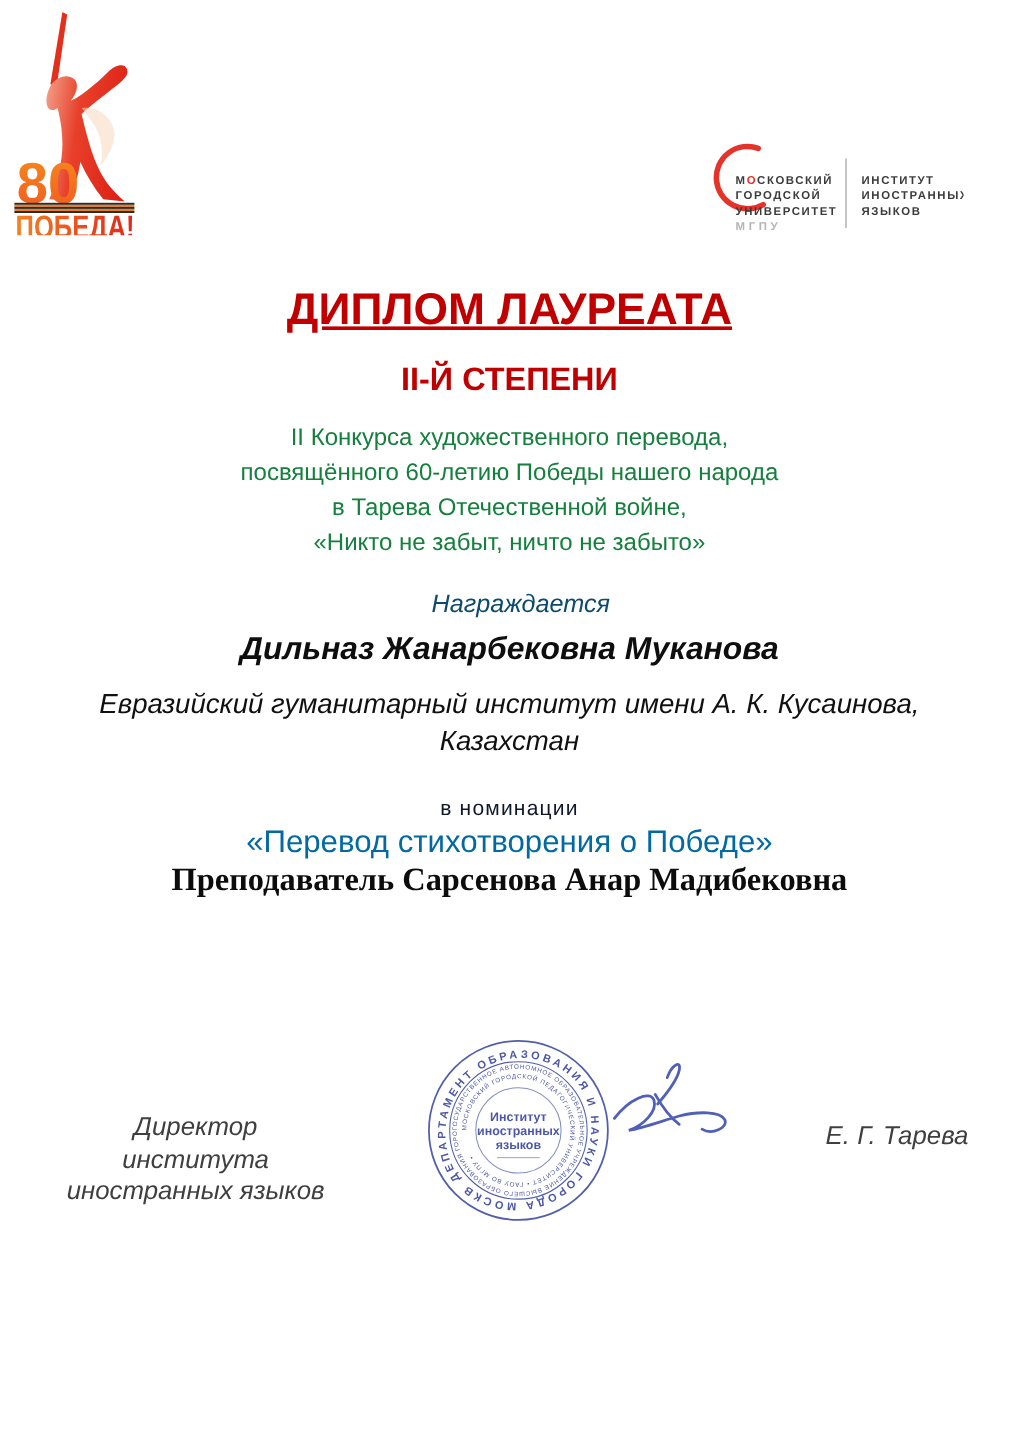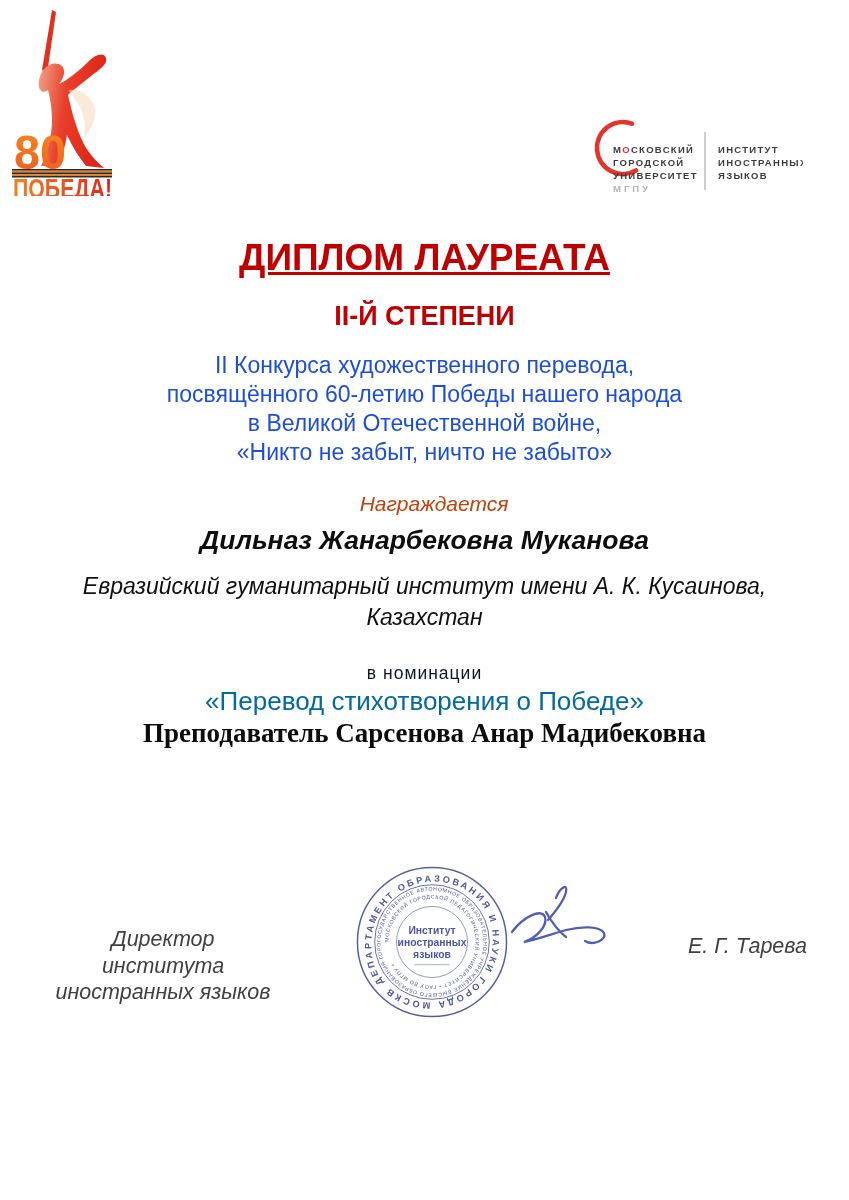--- a/index.html
+++ b/index.html
@@ -2,22 +2,22 @@
 <html><head>
 <meta charset="utf-8">
 <style>
   html,body{margin:0;padding:0;background:#fff;}
   .page{position:relative;width:849px;height:1200px;background:#ffffff;overflow:hidden;
         font-family:"Liberation Sans",sans-serif;color:#1a1a1a;}
   .abs{position:absolute;}
   .centered{left:0;right:0;text-align:center;}
   .title{top:239px;font-size:37px;font-weight:700;color:#C00000;letter-spacing:0px;line-height:1.05;text-decoration:underline;}
   .subtitle{top:302px;font-size:27px;font-weight:700;color:#C00000;line-height:1.05;}
-  .contest{top:351px;font-size:23px;font-weight:300;line-height:29px;color:#1d4ed8;}
-  .awarded-label{top:492px;font-size:21px;font-style:italic;color:#c2410c;padding-left:19px;}
+  .contest{top:351px;font-size:20px;font-weight:300;line-height:29px;color:#15803d;}
+  .awarded-label{top:492px;font-size:21px;font-style:italic;color:#0c4a6e;padding-left:19px;}
   .recipient{top:525px;font-size:26.5px;font-weight:700;font-style:italic;color:#0e0e0e;}
   .institution{top:571px;font-size:23px;font-style:italic;line-height:30.5px;color:#101010;}
   .nom-label{top:663px;font-size:17.5px;font-weight:300;letter-spacing:1px;color:#0f172a;text-align:center;}
   .nomination{top:686px;font-size:26px;font-weight:300;color:#0369a1;}
   .teacher{top:718px;font-size:27px;font-weight:700;color:#0c0c0c;font-family:Liberation Serif, serif;}
   .director{top:926px;left:52px;width:222px;text-align:center;font-size:21.5px;font-style:italic;
             line-height:26.5px;color:#3f3f3f;}
   .signer{top:934px;left:688px;font-size:21.5px;font-style:italic;color:#3f3f3f;}
   .logo80{left:10px;top:8px;width:106px;height:188px;}
   .uni-logo{left:593px;top:108px;width:210px;height:96px;}
@@ -89,21 +89,21 @@
       </g>
     </svg>
   </div>
 
   <div class="abs centered title">ДИПЛОМ ЛАУРЕАТА</div>
   <div class="abs centered subtitle">II-Й СТЕПЕНИ</div>
 
   <div class="abs centered contest">
     <div>II Конкурса художественного перевода,</div>
     <div>посвящённого 60-летию Победы нашего народа</div>
-    <div>в Великой Отечественной войне,</div>
+    <div>в Тарева Отечественной войне,</div>
     <div>«Никто не забыт, ничто не забыто»</div>
   </div>
 
   <div class="abs centered awarded-label">Награждается</div>
   <div class="abs centered recipient">Дильназ Жанарбековна Муканова</div>
   <div class="abs centered institution">
     <div>Евразийский гуманитарный институт имени А. К. Кусаинова,</div>
     <div>Казахстан</div>
   </div>
 

